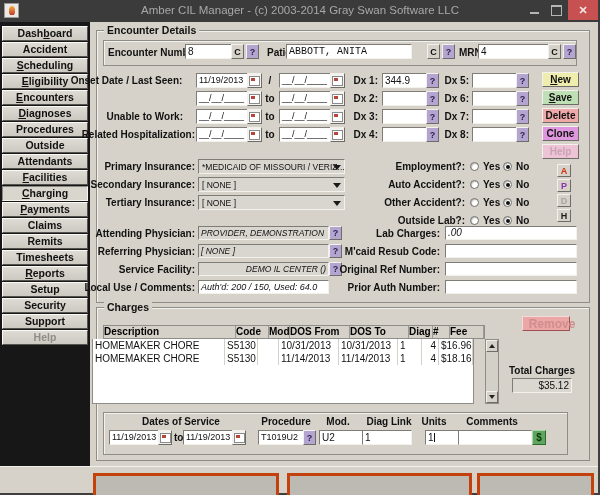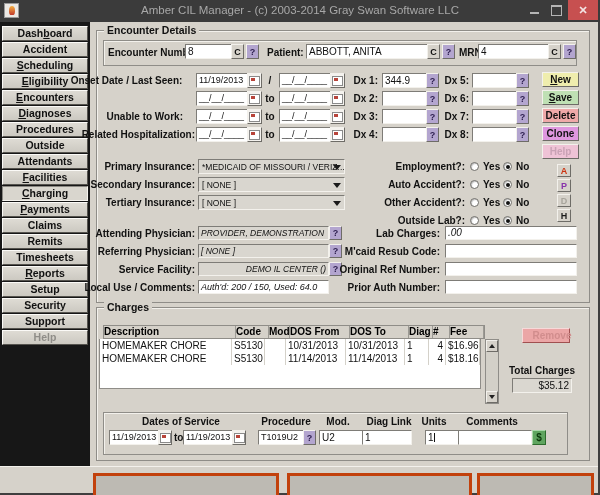--- a/index.html
+++ b/index.html
@@ -47,32 +47,32 @@
   .q-p{color:var(--letter-p);}
   .q-d{color:var(--letter-d);}
   .q-h{color:var(--letter-h);}
   .combo{position:absolute;background:#d9d6cf;border:1px solid;border-color:#7e7c77 #f3f1ec #f3f1ec #7e7c77;font-size:8.5px;color:#111;padding:2px 14px 1px 3px;height:10px;line-height:10px;white-space:nowrap;overflow:hidden;box-sizing:content-box;}
   .tri{position:absolute;right:3px;top:5px;width:0;height:0;border-left:4px solid transparent;border-right:4px solid transparent;border-top:5px solid #1a1a1a;}
   .radio{position:absolute;width:9px;height:9px;border-radius:50%;background:#fff;border:1px solid #6e6c67;box-shadow:inset 1px 1px 1px rgba(0,0,0,.25);box-sizing:border-box;}
   .radio.sel::after{content:"";position:absolute;left:2px;top:2px;width:4px;height:4px;border-radius:50%;background:#111;}
   
   .tbl-hdr{position:absolute;left:103px;top:325px;width:382px;height:14px;display:grid;grid-template-columns:132px 33px 21px 60px 59px 24px 17px 34px;background:#d5d1c9;border:1px solid #8f8d88;box-sizing:border-box;}
   .tbl-hdr>div{border-right:1px solid #9c9a94;font-size:10px;font-weight:bold;line-height:12px;overflow:hidden;white-space:nowrap;}
-  .tbl-body{position:absolute;left:99px;top:339px;width:382px;height:50px;background:#fff;border:1px solid #8f8d88;border-top:none;box-sizing:border-box;}
+  .tbl-body{position:absolute;left:92px;top:339px;width:382px;height:65px;background:#fff;border:1px solid #8f8d88;border-top:none;box-sizing:border-box;}
   .tbl-row{display:grid;grid-template-columns:132px 33px 21px 60px 59px 24px 17px 34px;height:13px;font-size:10px;line-height:13px;color:#111;}
   .tbl-row>div{border-right:1px solid #d4d1c9;padding-left:2px;overflow:hidden;white-space:nowrap;box-sizing:border-box;}
   .num{text-align:right;padding-right:2px;}
   .vscroll{position:absolute;left:485px;top:339px;width:14px;height:65px;background:#d3d0c8;border:1px solid #8f8d88;box-sizing:border-box;}
   .sbtn{position:absolute;left:0;width:12px;height:12px;background:#d6d2ca;border:1px solid;border-color:#f3f1ec #6e6c67 #6e6c67 #f3f1ec;box-sizing:border-box;}
   .sbtn.up{top:0;}
   .sbtn.down{bottom:0;}
   .arr{position:absolute;left:2px;width:0;height:0;border-left:3px solid transparent;border-right:3px solid transparent;}
   .arr.up{top:3px;border-bottom:4px solid #222;}
   .arr.down{top:3px;border-top:4px solid #222;}
-  .remove-btn{left:522px;top:328px;width:48px;height:15px;background:var(--btn-remove);color:#d18d8d;font-size:10px;border-color:#f6d9d9 #a05050 #a05050 #f6d9d9;padding-left:12px;}
+  .remove-btn{left:522px;top:316px;width:48px;height:15px;background:var(--btn-remove);color:#d18d8d;font-size:12px;border-color:#f6d9d9 #a05050 #a05050 #f6d9d9;padding-left:12px;}
   .total-fld{background:#dad7d0;text-align:right;}
   .dollar-btn{background:var(--btn-dollar);color:#0c3a0c;font-size:10px;border-color:#a8d8a8 #2d6b2d #2d6b2d #a8d8a8;}
   .caret{display:inline-block;width:1px;height:9px;background:#111;vertical-align:-1px;}
   
   .statusbar{position:absolute;left:0;top:466px;width:598px;height:26px;background:var(--panel);border-top:1px solid #f3f1ec;}
   .spanel{position:absolute;top:6px;height:12px;background:#bdbab3;border:3px solid #c2410c;font-size:9.5px;line-height:12px;color:#15150f;padding:18px 4px;white-space:nowrap;overflow:hidden;box-sizing:content-box;}
   u{text-decoration:underline;}
 </style>
 </head>
 <body>
@@ -121,21 +121,21 @@
   <div class="groupbox" style="left:96px;top:30px;width:494px;height:273px;">
     <span class="gb-title">Encounter Details</span>
   </div>
 
   <div class="sub" style="left:103px;top:40px;width:474px;height:26px;"></div>
   <span class="lbl" style="left:108px;top:47px;">Encounter Number:</span>
   <div class="fld" style="left:185px;top:44px;width:44px;">8</div>
   <div class="btn" style="left:231px;top:44px;width:13px;height:15px;">C</div>
   <div class="btn qbtn" style="left:246px;top:44px;width:13px;height:15px;">?</div>
   <span class="lbl" style="left:267px;top:47px;">Patient:</span>
-  <div class="fld" style="left:306px;top:44px;width:120px;">ABBOTT, ANITA</div>
+  <div class="fld" style="left:286px;top:44px;width:120px;font-family:Liberation Mono, monospace;">ABBOTT, ANITA</div>
   <div class="btn" style="left:427px;top:44px;width:13px;height:15px;">C</div>
   <div class="btn qbtn" style="left:442px;top:44px;width:13px;height:15px;">?</div>
   <span class="lbl" style="left:459px;top:47px;">MRN:</span>
   <div class="fld" style="left:478px;top:44px;width:66px;">4</div>
   <div class="btn" style="left:548px;top:44px;width:13px;height:15px;">C</div>
   <div class="btn qbtn" style="left:563px;top:44px;width:13px;height:15px;">?</div>
 
   <span class="lbl rt" style="left:58px;top:75px;width:137px;text-align:center;">Onset Date / Last Seen:</span>
   <div class="fld small" style="left:196px;top:73px;width:47px;">11/19/2013</div>
   <div class="btn calbtn" style="left:247px;top:73px;width:15px;height:15px;">

